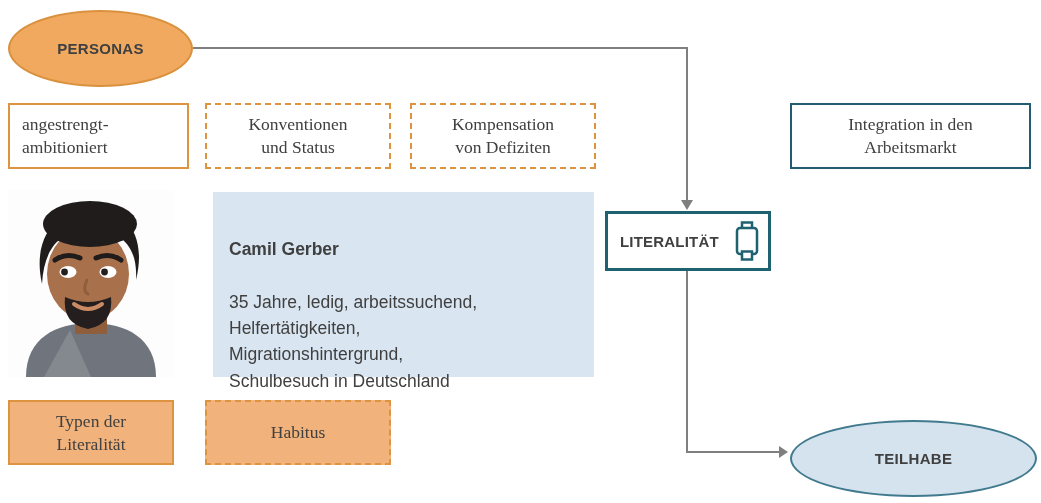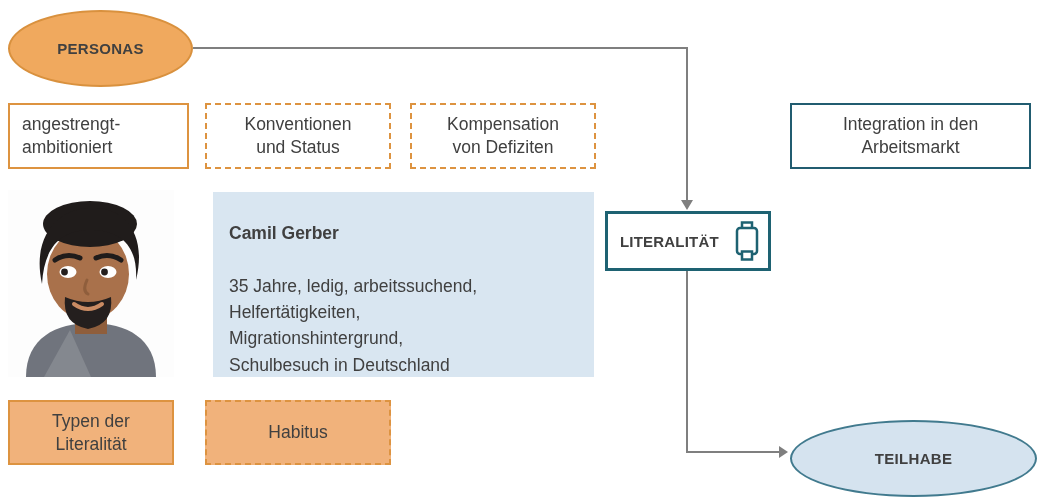--- a/index.html
+++ b/index.html
@@ -24,34 +24,35 @@
     background:#D5E3EF;
     border:2px solid #417A8E;
   }
 
   .box {
     border:2px solid #DD9340;
     background:#ffffff;
     font-size:17.5px;
     line-height:1.3;
     white-space:pre-line;
+    font-family:Liberation Serif, serif;
   }
   .box.dashed { border-style:dashed; }
   .box.left { justify-content:flex-start; text-align:left; padding-left:12px; }
   .box.fill { background:#F1B27B; }
 
   .box.teal {
     border:2px solid #215C70;
     background:#ffffff;
   }
 
   .infocard {
     position:absolute;
     background:#D9E6F1;
-    padding:2px 16px;
+    padding:18px 16px;
     font-size:17.5px;
     line-height:1.5;
     white-space:pre-line;
     text-align:left;
   }
   .infocard .name { font-weight:bold; }
 
   .literal {
     position:absolute;
     border:3px solid #1E6272;

